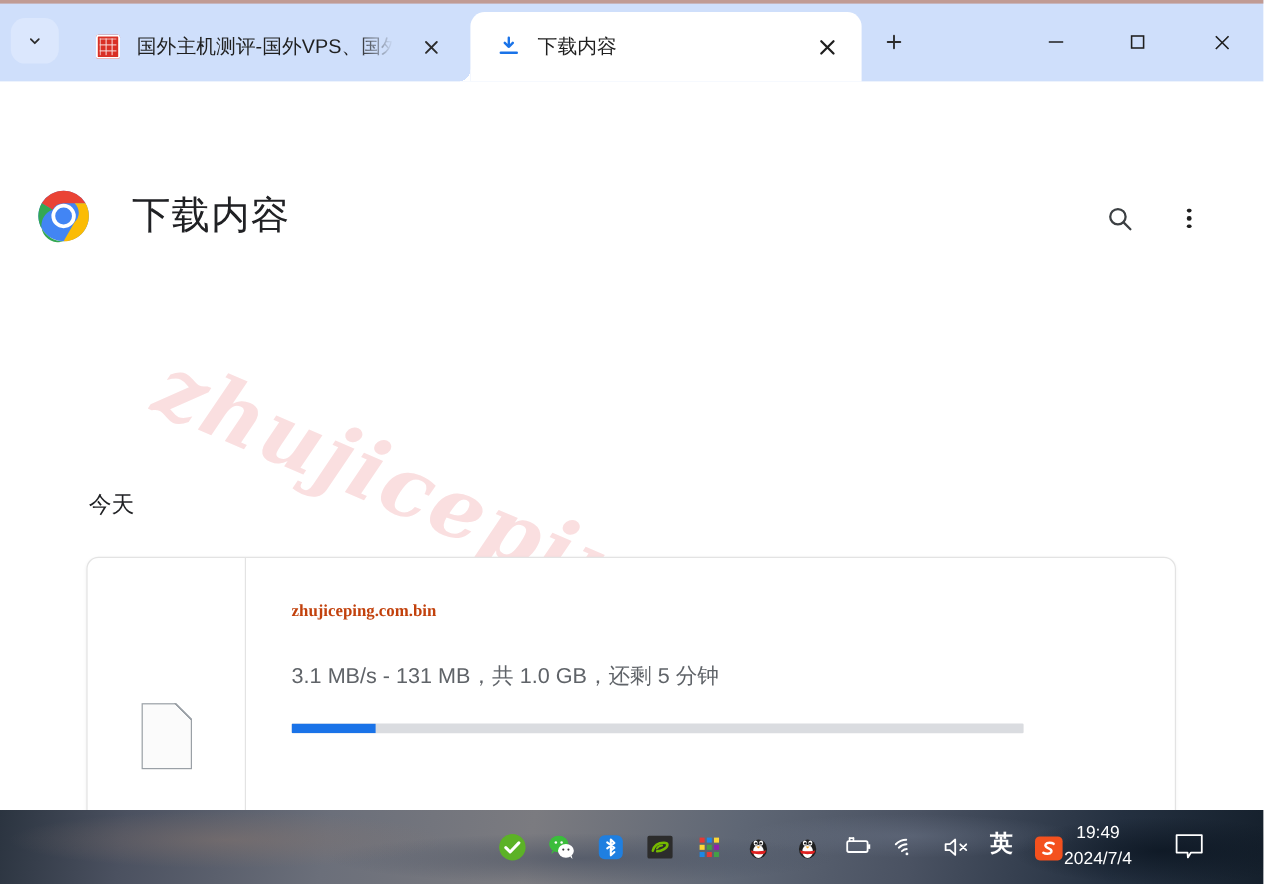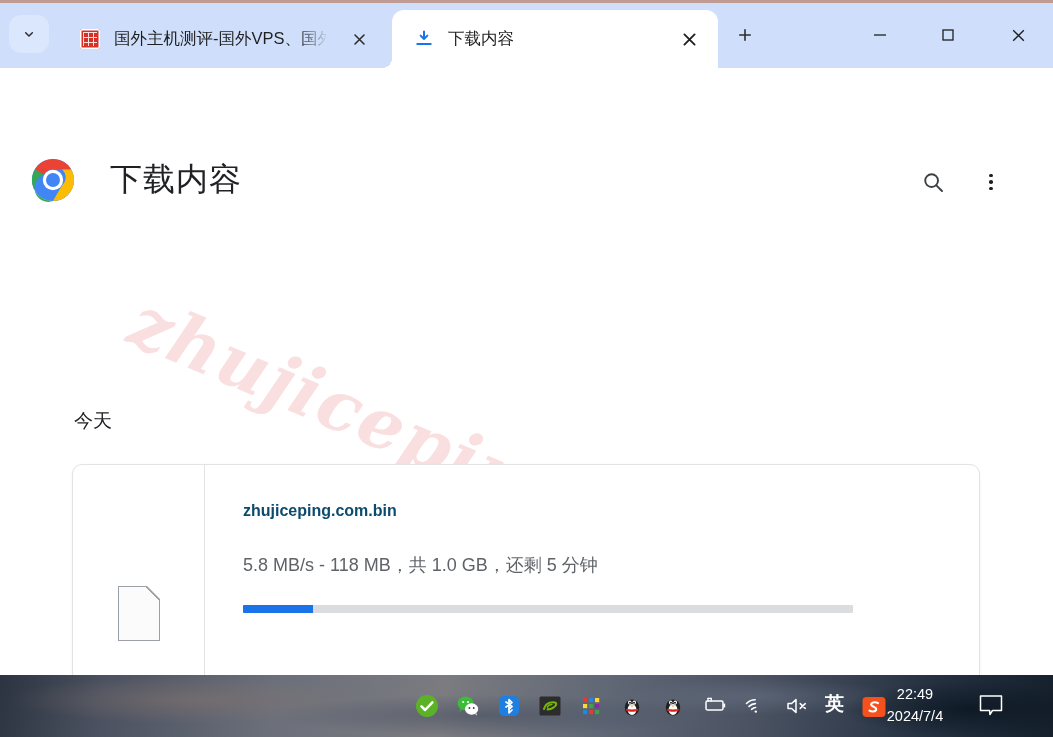--- a/index.html
+++ b/index.html
@@ -189,21 +189,21 @@
   .file-icon::after {
     content: ""; position: absolute; top: -1.6px; right: -1.6px;
     border-width: 0 14px 14px 0; border-style: solid;
     border-color: transparent #fff transparent transparent;
   }
   .file-icon::before {
     content: ""; position: absolute; top: -1px; right: -1px; width: 15px; height: 15px;
     background: linear-gradient(45deg, transparent 49%, #9aa0a6 49%, #9aa0a6 57%, #fff 57%);
   }
   .dl-info { flex: 1 1 auto; padding: 37px 0 0 38px; position: relative; }
-  .dl-filename { font-size: 16px; font-weight: bold; color: #0c4a6e; }
+  .dl-filename { font-size: 14px; font-weight: bold; color: #c2410c; font-family: Liberation Serif, serif; }
   .dl-url { margin-top: 17px; font-size: 18px; color: #5f6368; }
   .dl-status { margin-top: 33px; font-size: 18px; color: #5f6368; }
   .progress-track {
     margin-top: 28px; width: 610px; height: 8px; background: #dadce0; border-radius: 1px;
     overflow: hidden; cursor: pointer;
   }
   .progress-fill { height: 100%; background: #1a73e8; }
 
   .watermark {
     position: absolute; top: 150px; left: 150px;
@@ -412,21 +412,21 @@
     </div>
 
     <div class="today-label">今天</div>
 
     <div class="dl-card">
       <div class="dl-icon-col">
         <span class="file-icon"></span>
       </div>
       <div class="dl-info">
         <div class="dl-filename">zhujiceping.com.bin</div>
-        <div class="dl-status">5.8 MB/s - 118 MB，共 1.0 GB，还剩 5 分钟</div>
+        <div class="dl-status">3.1 MB/s - 131 MB，共 1.0 GB，还剩 5 分钟</div>
 
         <div class="progress-track">
           <div class="progress-fill" id="progress-fill" style="width: 11.5%;"></div>
         </div>
 
       </div>
     </div>
   </div>
 
   <div class="taskbar">
@@ -539,21 +539,21 @@
 
       <span class="tray-item">
         <svg width="26" height="26" viewBox="0 0 26 26">
           <rect x="1.5" y="3" width="23" height="20" rx="4" fill="#f4511e"></rect>
           <path d="M17 9.2c-1.5-1.1-5.4-1.5-6.6.4-.9 1.5.8 2.6 2.4 3.3 1.6.7 3 1.7 2.2 3.2-1.1 1.9-5 1.6-6.5.5" fill="none" stroke="#fff" stroke-width="2.1" stroke-linecap="round"></path>
         </svg>
       </span>
     </div>
 
     <div class="clock">
-      <span>22:49</span>
+      <span>19:49</span>
       <span>2024/7/4</span>
     </div>
 
     <div class="notif">
       <svg width="26" height="24" viewBox="0 0 26 24">
         <path d="M2.5 2h21v14.5h-9l-2.6 4-.3-4H2.5z" fill="none" stroke="#fff" stroke-width="1.5" stroke-linejoin="round"></path>
       </svg>
     </div>
   </div>
 </div>

